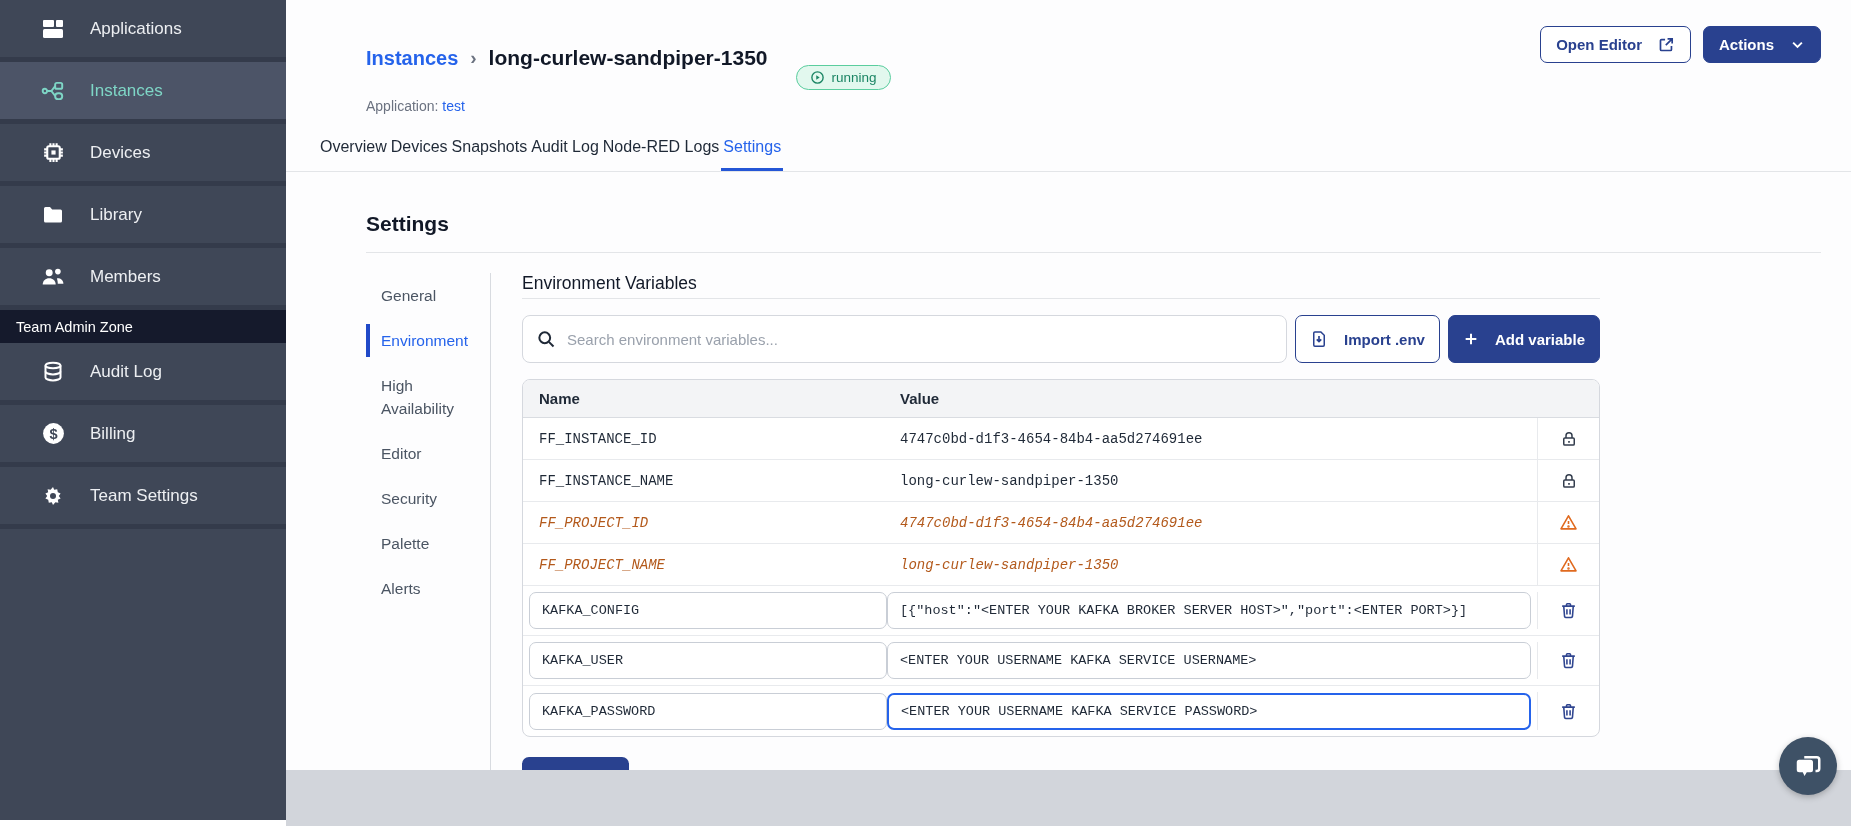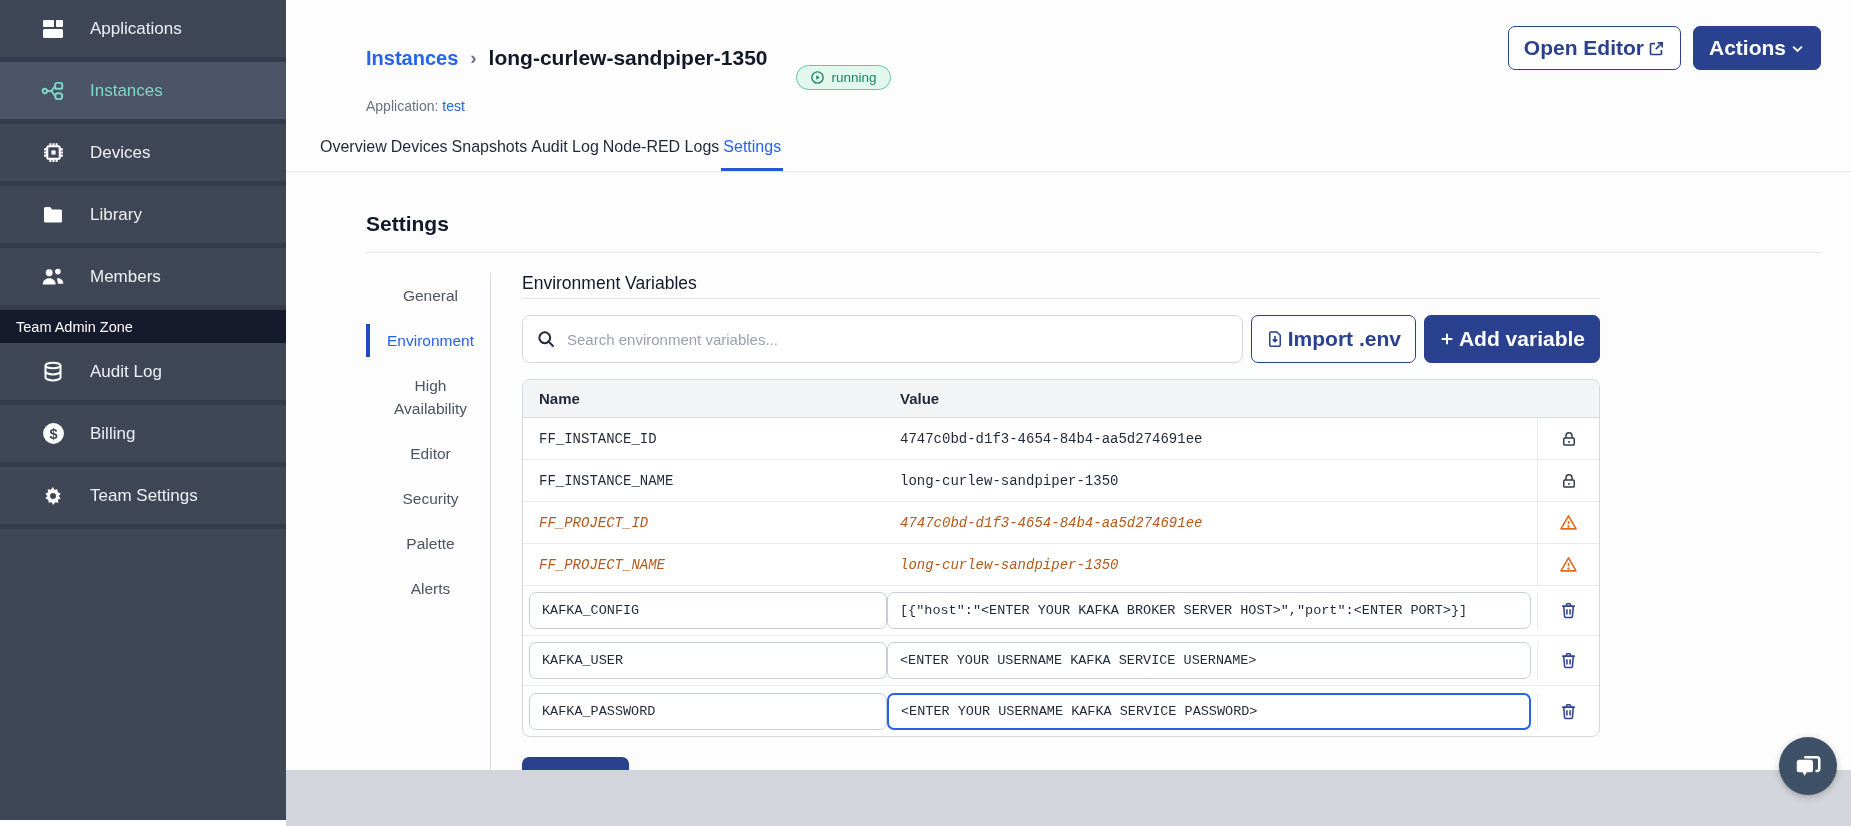--- a/index.html
+++ b/index.html
@@ -25,34 +25,34 @@
   .crumb-row { display:flex; align-items:center; gap:12px; }
   .crumb-link { color:#2563EB; font-size:20px; font-weight:bold; text-decoration:none; cursor:pointer; }
   .crumb-sep { color:#6B7280; font-size:19px; font-weight:bold; }
   .crumb-current { color:#111827; font-size:21px; font-weight:bold; }
   .status-badge { margin-left:16px; display:inline-flex; align-items:center; gap:7px;
     background:#E2F8EE; border:1.5px solid #5ACD9E; color:#1B8564; font-size:13.5px;
     border-radius:999px; padding:4px 13px;margin-top:39px; }
   .app-line { margin-top:8px; font-size:14px; color:#6B7280; }
   .app-line a { color:#2563EB; text-decoration:none; cursor:pointer; }
   .header-buttons { position:absolute; right:30px; top:26px; display:flex; gap:12px; }
-  .btn { display:inline-flex; align-items:center; gap:4px; font-size:21px; font-weight:bold;
+  .btn { display:inline-flex; align-items:center; gap:16px; font-size:15px; font-weight:bold;
     border-radius:7px; padding:9px 15px; cursor:pointer; border:1.5px solid #29418F; }
   .btn-outline { background:#FFFFFF; color:#29418F; }
   .btn-primary { background:#29418F; color:#FFFFFF; }
 
   .tabs-row { margin-top:14px; padding-left:32px; border-bottom:1px solid #E3E5E8; display:flex; }
   .tab { padding:10px 2px 12px 2px; font-size:16px; color:#1F2937; cursor:pointer; border-bottom:3px solid transparent; }
   .tab.active { color:#2563EB; border-bottom-color:#2456D6; }
 
   .content { padding:40px 30px 0 80px; }
   .page-title { font-size:21px; font-weight:bold; color:#111827; padding-bottom:16px; border-bottom:1px solid #E3E5E8; }
   .settings-body { display:flex; margin-top:20px; align-items:flex-start; }
 
-  .subnav { width:114px; flex:none;text-align:center; }
+  .subnav { width:114px; flex:none; }
   .subnav-item { position:relative; padding:11px 0 11px 15px; font-size:15.5px; line-height:23px;
     color:#4B5563; cursor:pointer; }
   .subnav-item.active { color:#2563EB; }
   .subnav-item.active::before { content:""; position:absolute; left:0; top:6px; bottom:6px; width:4px; background:#2049C8; }
   .v-divider { width:1px; background:#D8DBE0; height:530px; margin-left:10px; flex:none; }
 
   .env-panel { width:1078px; margin-left:31px; flex:none; }
   .section-title { font-size:17.5px; font-weight:normal; color:#111827; padding-bottom:4px;
     border-bottom:1px solid #E3E5E8; margin-bottom:16px; }
   .toolbar { display:flex; gap:8px; }

